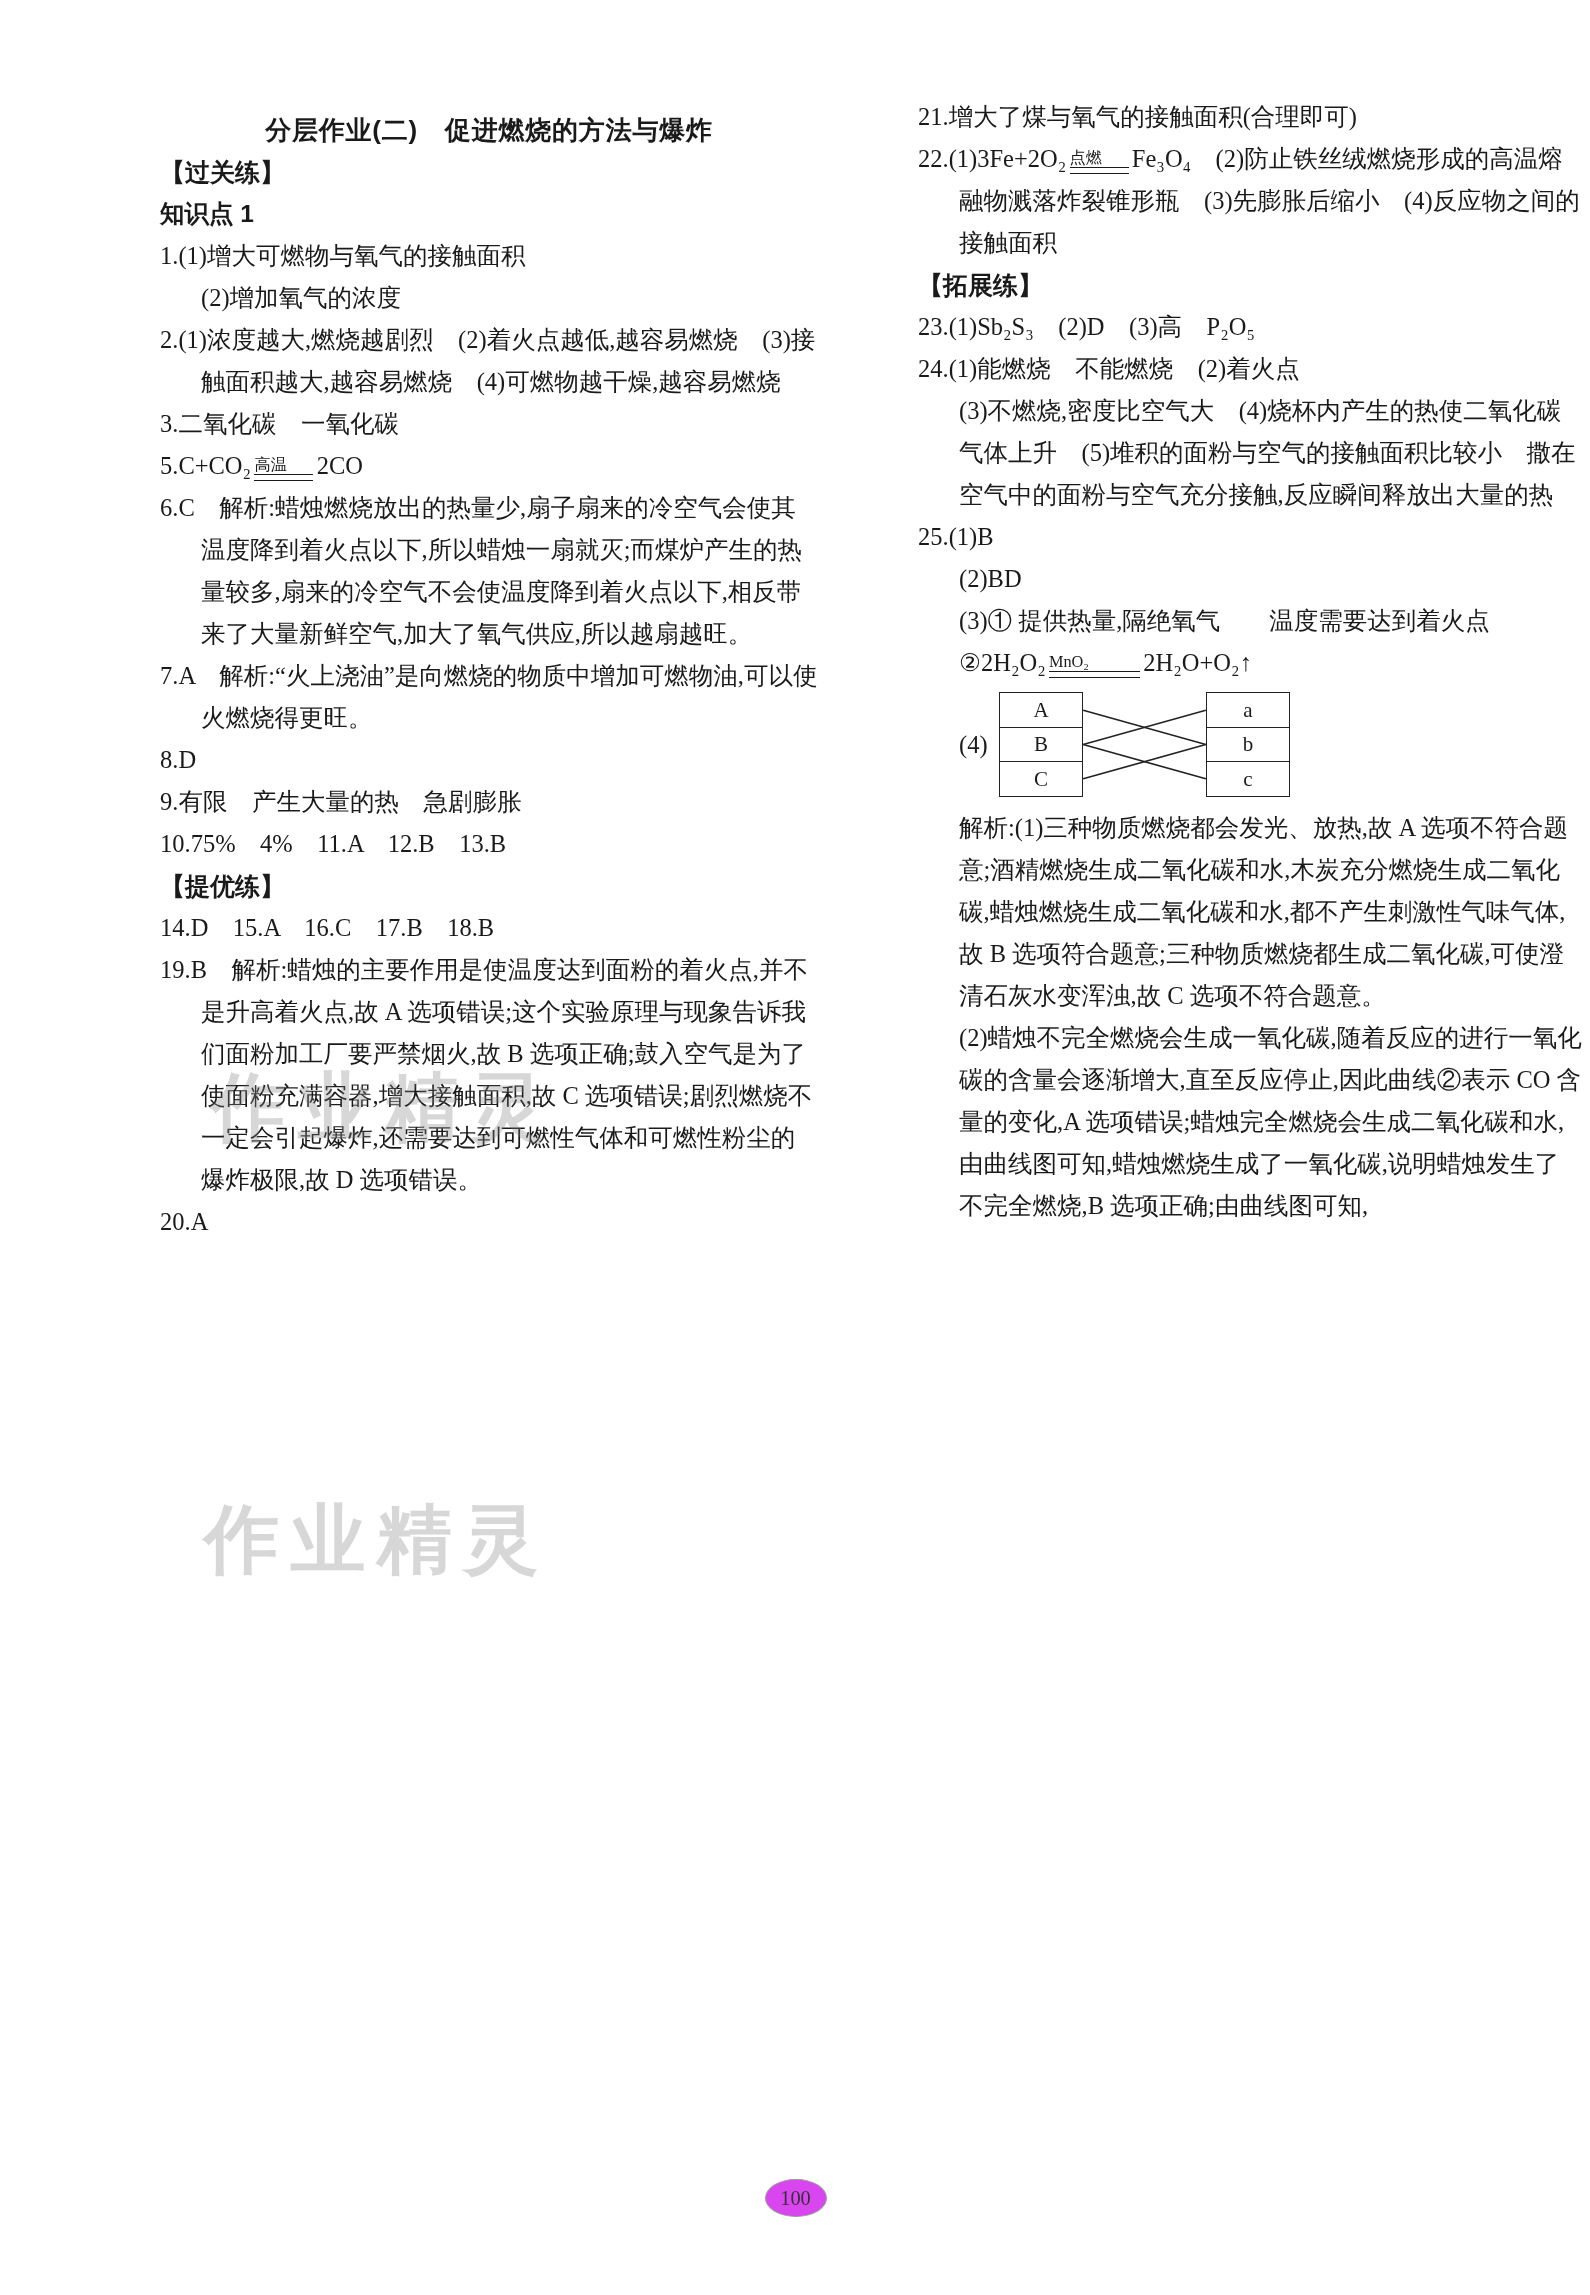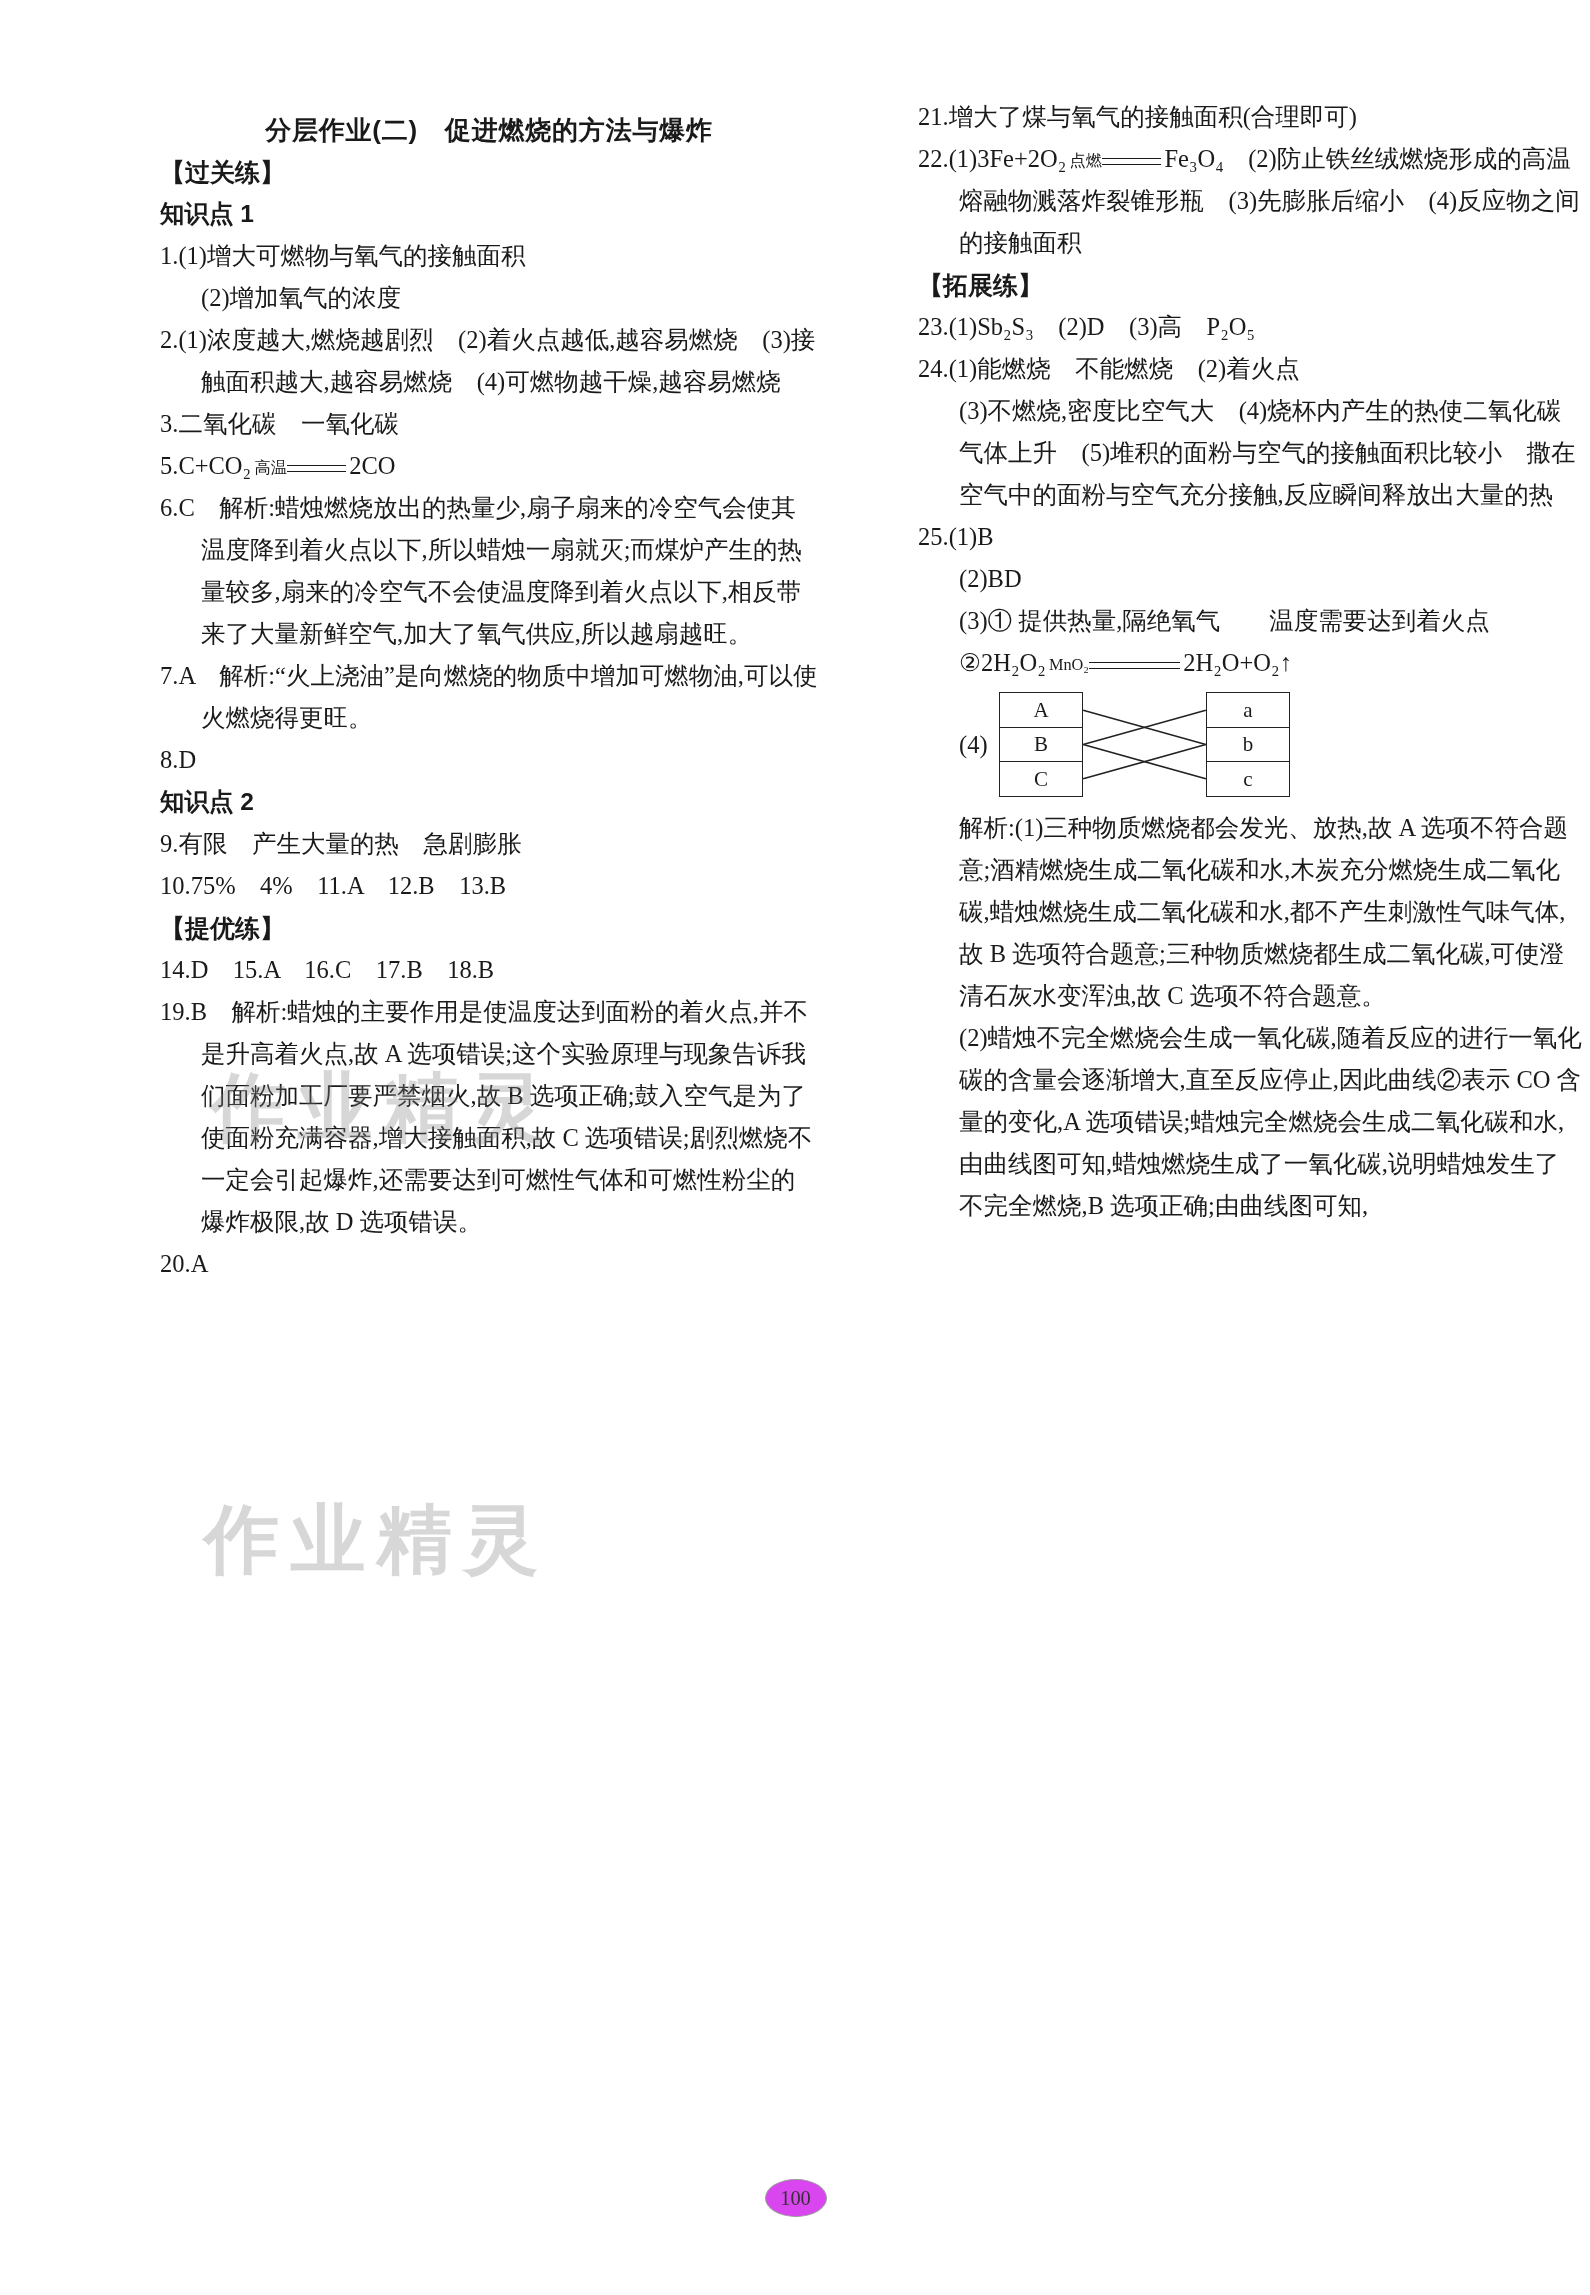--- a/index.html
+++ b/index.html
@@ -20,21 +20,21 @@
     font-family:"Liberation Sans","DejaVu Sans",sans-serif;
     font-weight:700;font-size:25px;
   }
   .subhead{
     font-family:"Liberation Sans","DejaVu Sans",sans-serif;
     font-weight:700;font-size:24.5px;
   }
   .item{padding-left:41px;text-indent:-41px;}
   .cont{padding-left:41px;}
   .condwrap{
-    display:inline-flex;flex-direction:row;align-items:center;
+    display:inline-flex;flex-direction:column;align-items:flex-start;
     vertical-align:middle;margin:0 3.3px;text-indent:0;
   }
   .cond{font-size:16.3px;line-height:18px;}
   .dbl{
     display:inline-block;width:59px;height:5.7px;
     border-top:1.6px solid #1a1a1a;border-bottom:1.6px solid #1a1a1a;
   }
   .dbl-wide{width:91px;}
   .diagram{
     display:flex;align-items:center;margin:8.2px 0 9.8px 0;padding-left:41px;
@@ -75,21 +75,20 @@
   <div class="cont">(2)增加氧气的浓度</div>
   <div class="item">2.(1)浓度越大,燃烧越剧烈　(2)着火点越低,越容易燃烧　(3)接触面积越大,越容易燃烧　(4)可燃物越干燥,越容易燃烧</div>
   <div class="item">3.二氧化碳　一氧化碳</div>
   <div class="item"><span>5.C+CO₂</span><span class="condwrap">
         <span class="cond">高温</span>
         <span class="dbl"></span>
       </span><span>2CO</span></div>
   <div class="item">6.C　解析:蜡烛燃烧放出的热量少,扇子扇来的冷空气会使其温度降到着火点以下,所以蜡烛一扇就灭;而煤炉产生的热量较多,扇来的冷空气不会使温度降到着火点以下,相反带来了大量新鲜空气,加大了氧气供应,所以越扇越旺。</div>
   <div class="item">7.A　解析:“火上浇油”是向燃烧的物质中增加可燃物油,可以使火燃烧得更旺。</div>
   <div class="item">8.D</div>
-  <div class="subhead">知识点 2</div>
   <div class="item">9.有限　产生大量的热　急剧膨胀</div>
   <div class="item">10.75%　4%　11.A　12.B　13.B</div>
   <div class="head">【提优练】</div>
   <div class="item">14.D　15.A　16.C　17.B　18.B</div>
   <div class="item">19.B　解析:蜡烛的主要作用是使温度达到面粉的着火点,并不是升高着火点,故 A 选项错误;这个实验原理与现象告诉我们面粉加工厂要严禁烟火,故 B 选项正确;鼓入空气是为了使面粉充满容器,增大接触面积,故 C 选项错误;剧烈燃烧不一定会引起爆炸,还需要达到可燃性气体和可燃性粉尘的爆炸极限,故 D 选项错误。</div>
   <div class="item">20.A</div>
 </div>
 
 <div class="col txt" id="col-right">
   <div class="item">21.增大了煤与氧气的接触面积(合理即可)</div>

